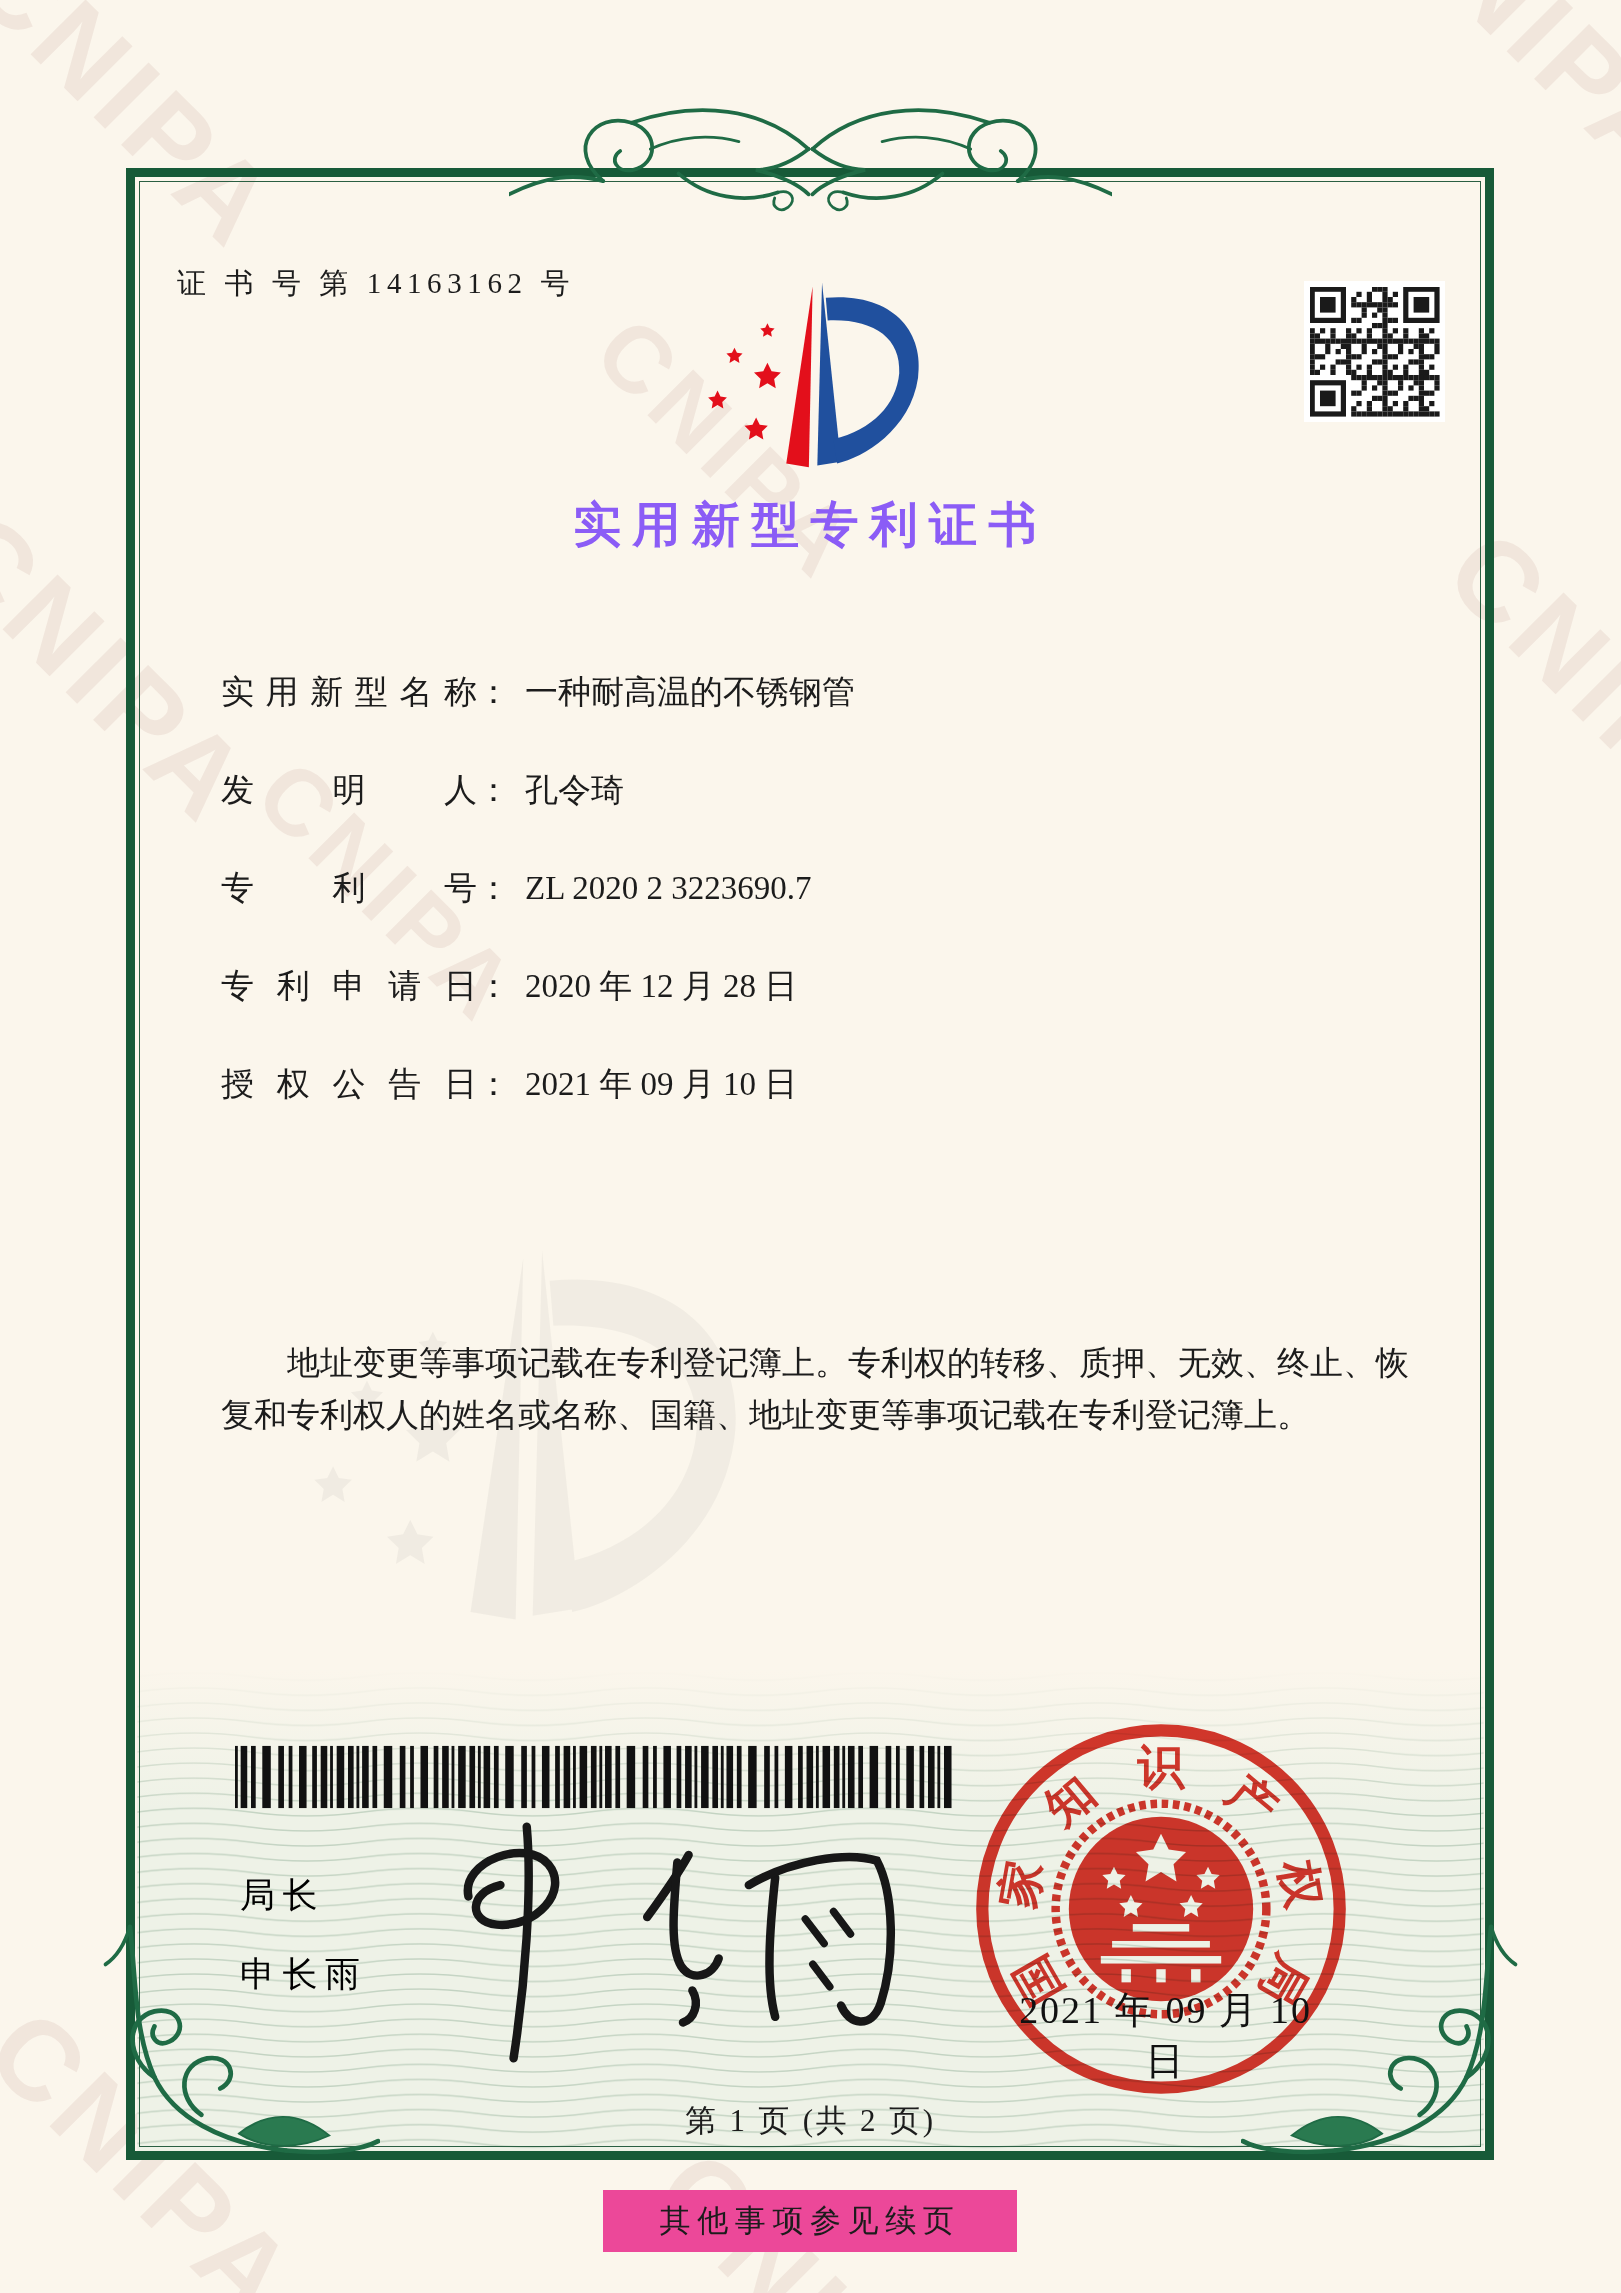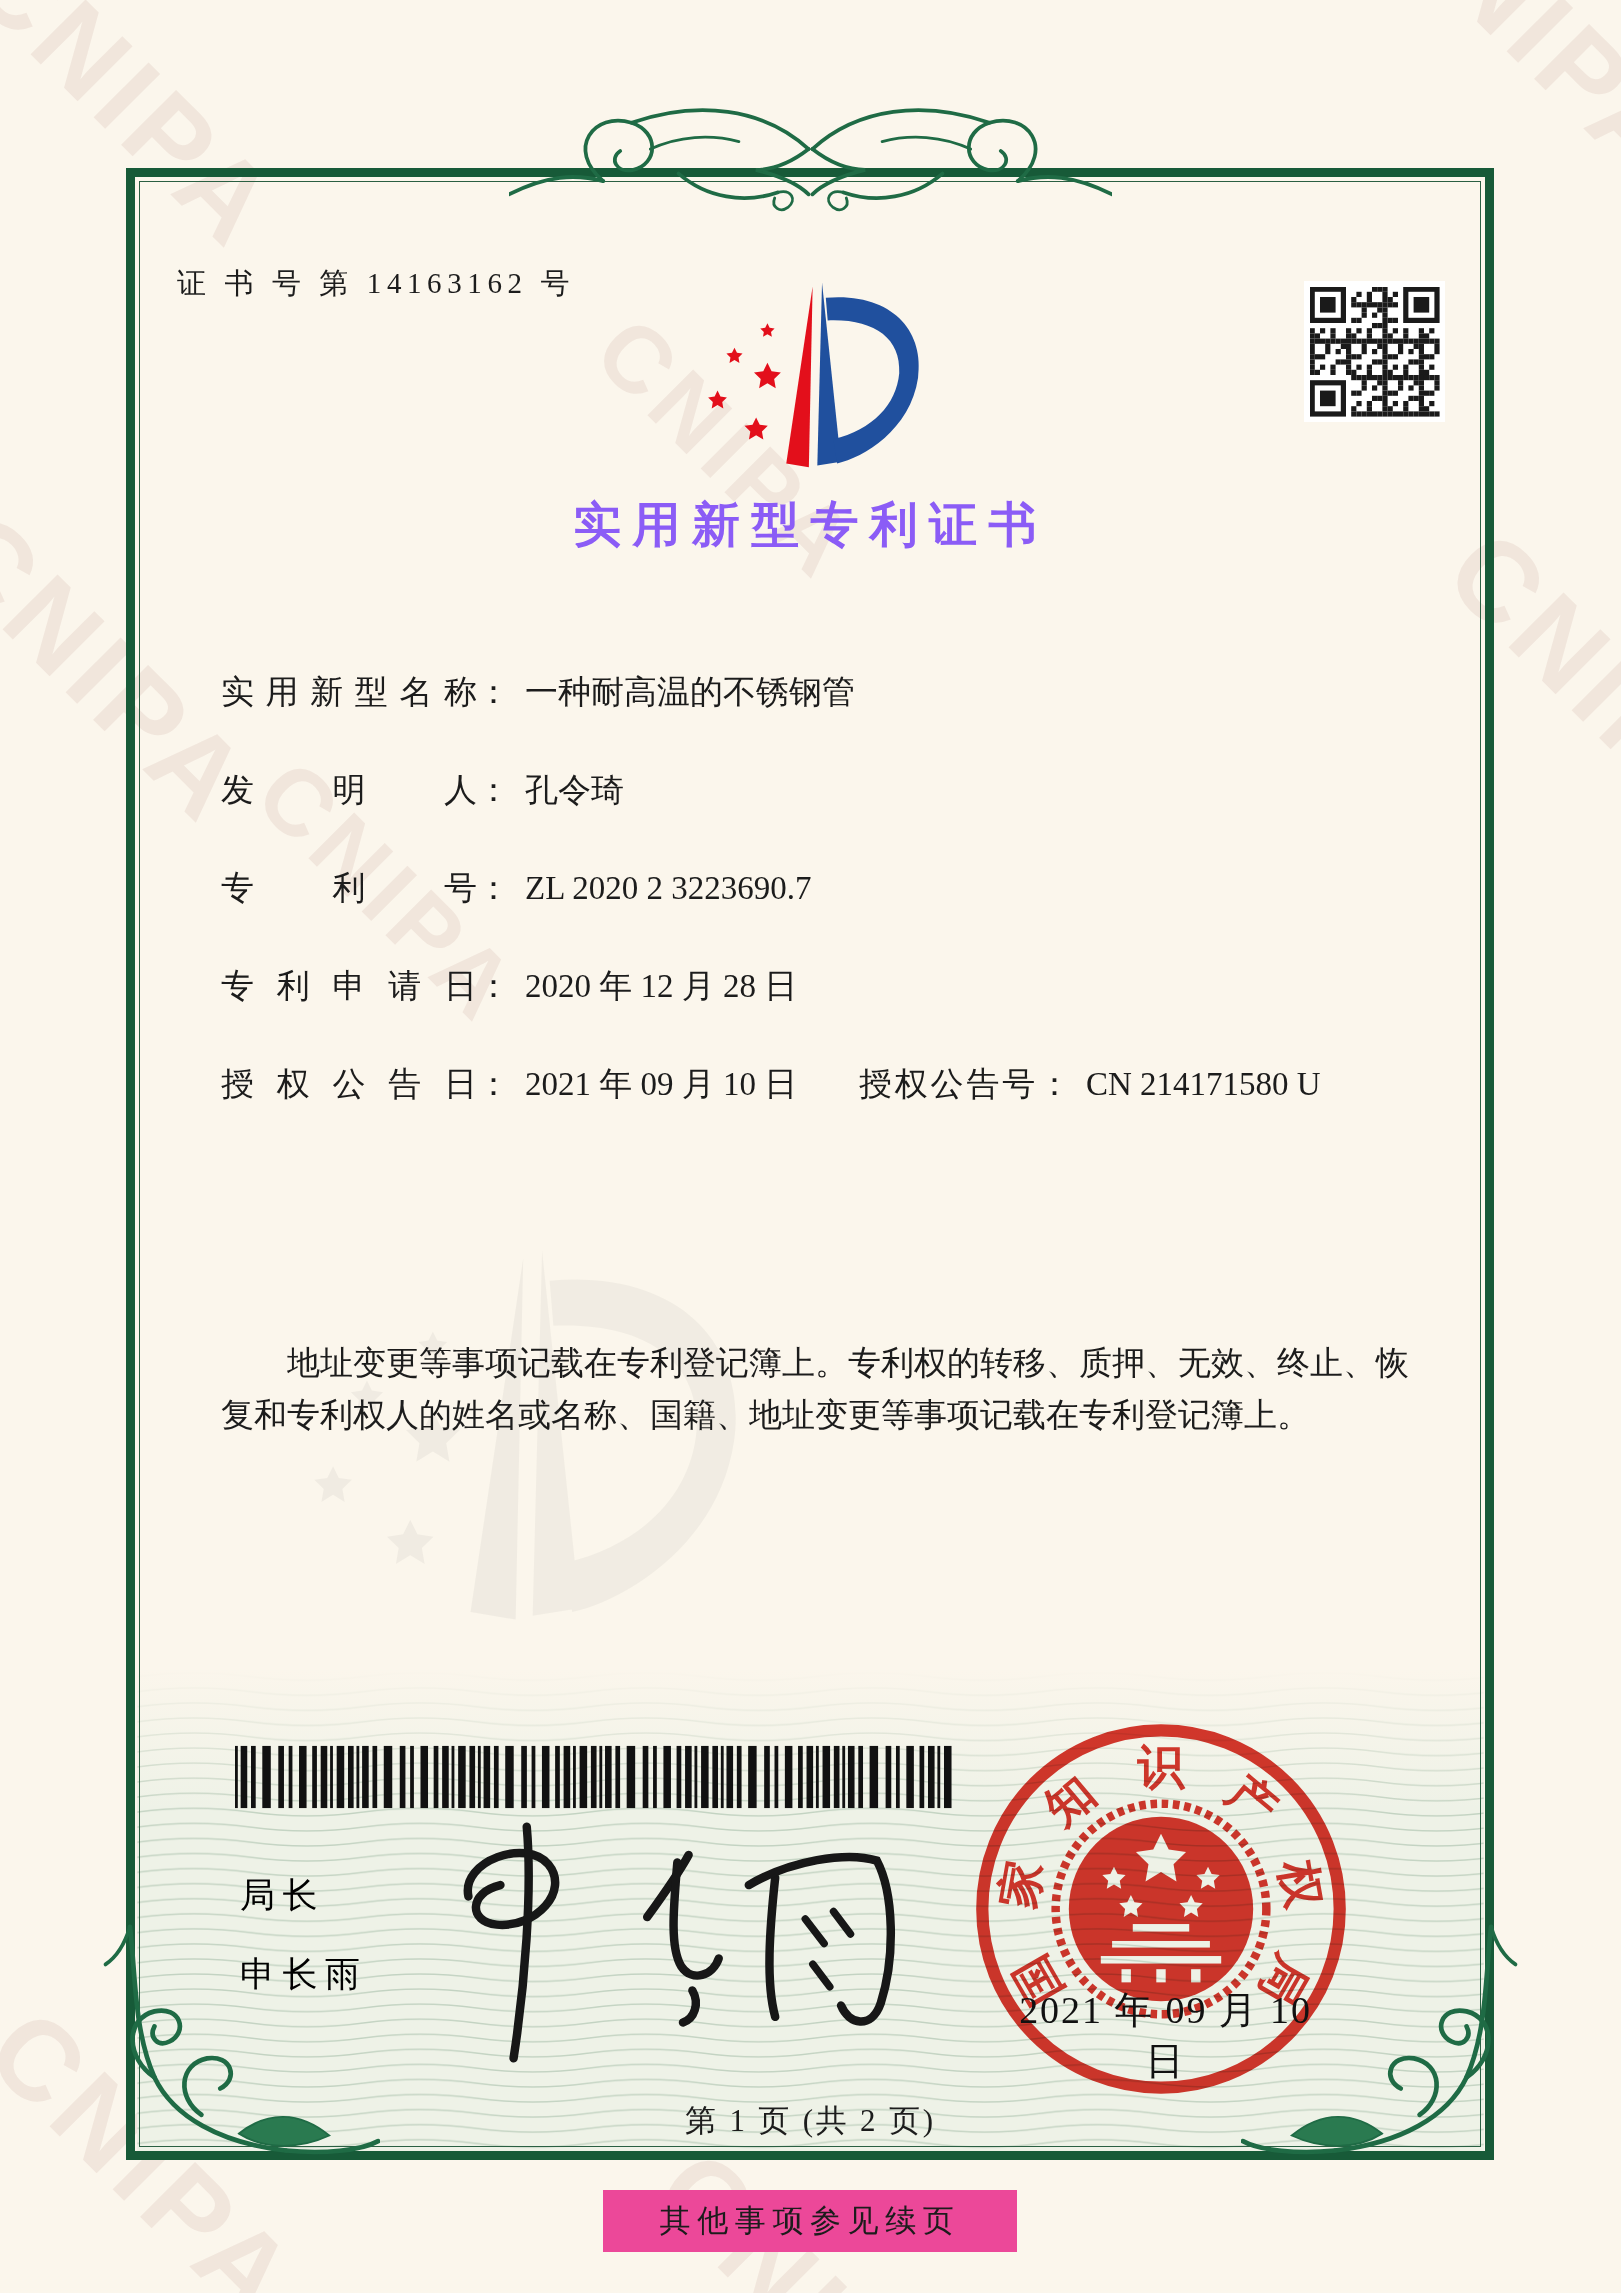--- a/index.html
+++ b/index.html
@@ -389,23 +389,20 @@
     <span class="flabel">发明人</span><span class="fcolon">：</span><span class="fvalue">孔令琦</span>
   </div>
   <div class="frow">
     <span class="flabel">专利号</span><span class="fcolon">：</span><span class="fvalue">ZL 2020 2 3223690.7</span>
   </div>
   <div class="frow">
     <span class="flabel">专利申请日</span><span class="fcolon">：</span><span class="fvalue">2020 年 12 月 28 日</span>
   </div>
   <div class="frow">
     <span class="flabel">授权公告日</span><span class="fcolon">：</span><span class="fvalue">2021 年 09 月 10 日</span>
-    <span class="fgroup2">
-      <span class="flabel">授权公告号</span><span class="fcolon">：</span><span class="fvalue">CN 214171580 U</span>
-    </span>
   </div>
 </div>
 
 <div class="paras">
   <p>地址变更等事项记载在专利登记簿上。专利权的转移、质押、无效、终止、恢复和专利权人的姓名或名称、国籍、地址变更等事项记载在专利登记簿上。</p>
 </div>
 
 <svg class="barcode" id="barcode" width="725" height="70" viewBox="0 0 770 74">
     <rect x="0" y="4" width="3" height="66" fill="#111"></rect>
     <rect x="6" y="4" width="7" height="66" fill="#111"></rect>

